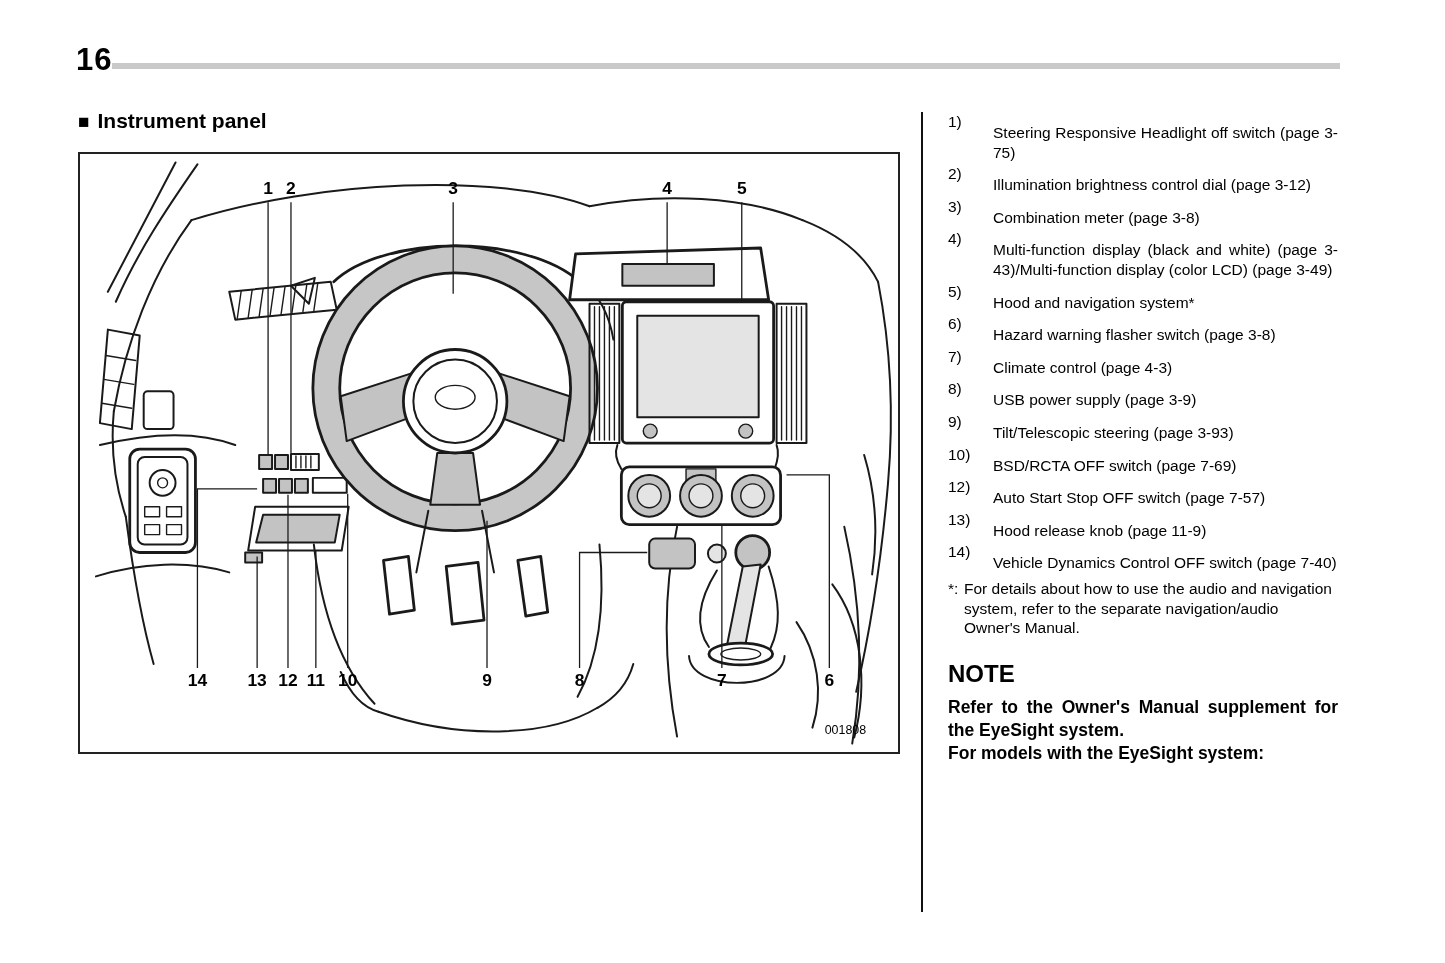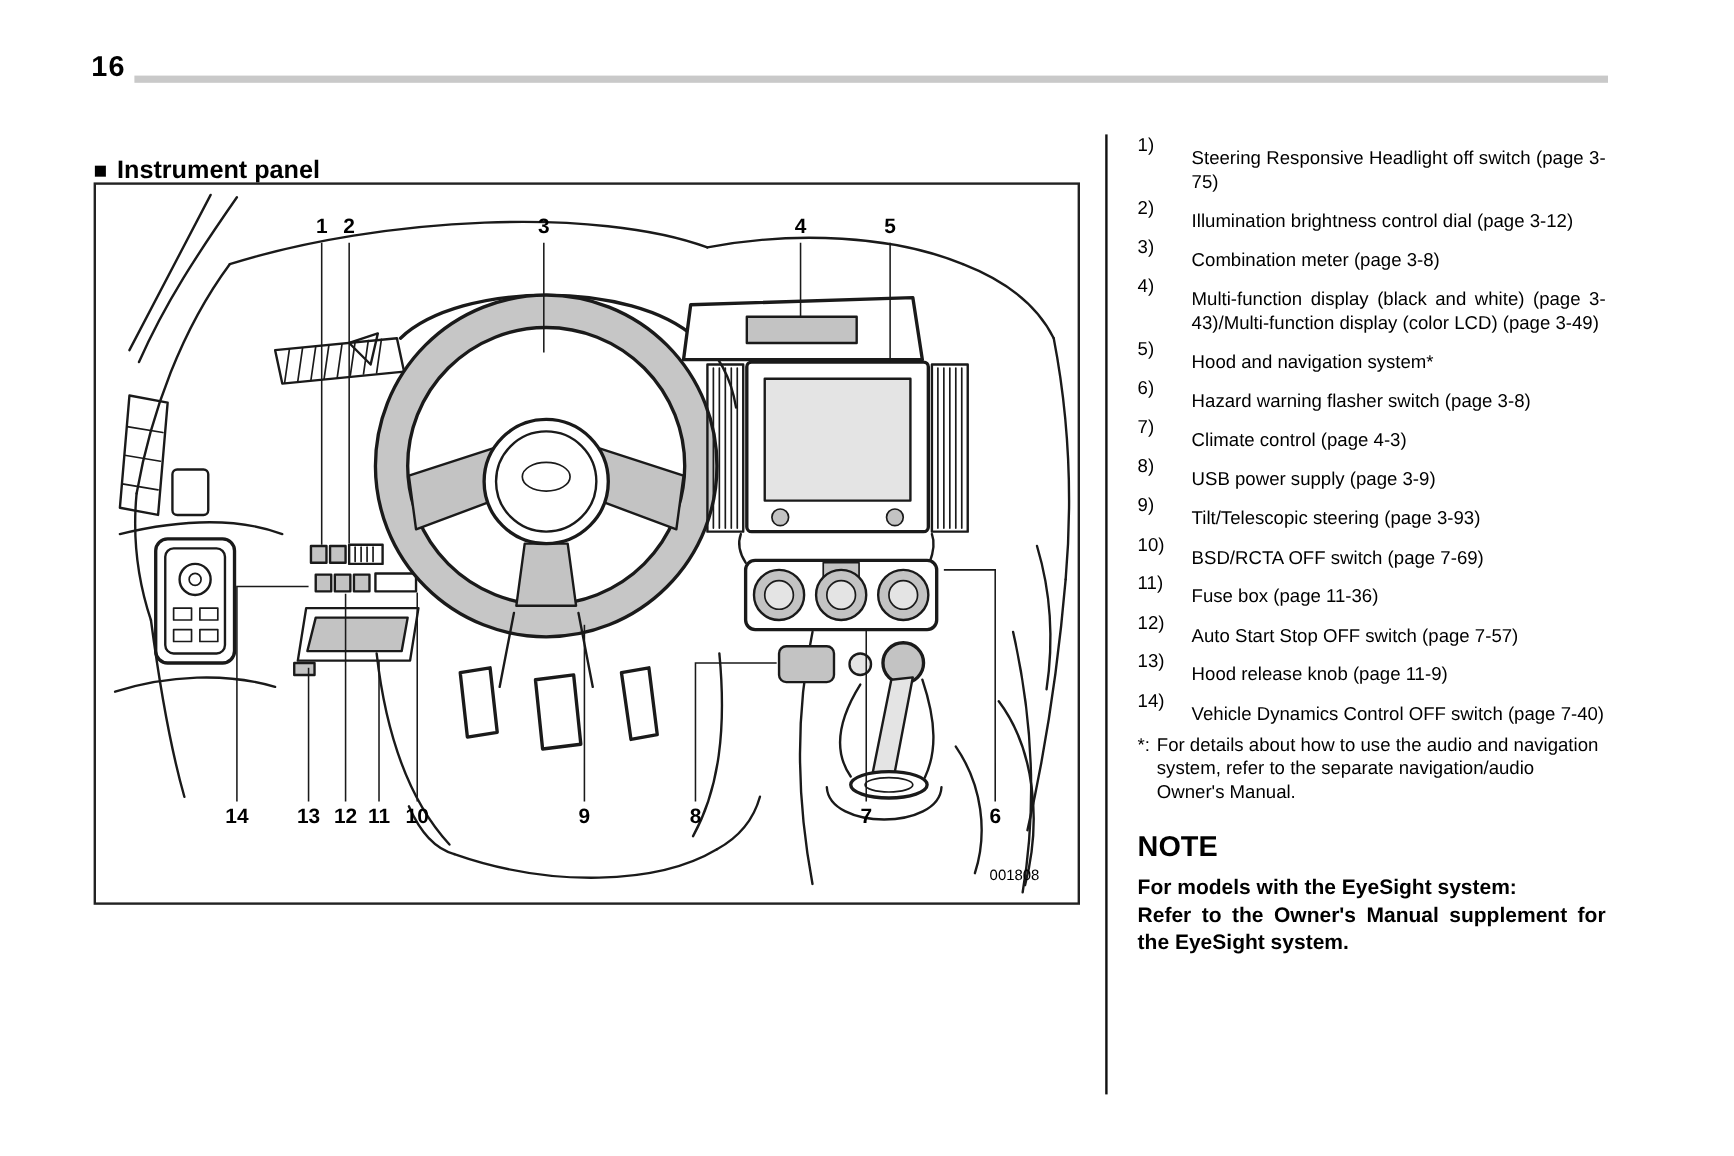--- a/index.html
+++ b/index.html
@@ -1,22 +1,22 @@
 <!DOCTYPE html>
 <html><head>
 <meta charset="utf-8">
 <style>
   html,body{margin:0;padding:0;}
   body{
     width:1445px;height:963px;position:relative;background:#ffffff;
     font-family:"Liberation Sans", sans-serif;color:#000;overflow:hidden;
   }
-  .page-number{position:absolute;left:76px;top:42px;font-size:24px;font-weight:bold;letter-spacing:1px;}
+  .page-number{position:absolute;left:76px;top:42px;font-size:31px;font-weight:bold;letter-spacing:1px;}
   .header-rule{position:absolute;left:112px;top:63px;width:1228px;height:6px;background:#c9c9c9;}
-  .heading{position:absolute;left:78px;top:130px;font-size:21px;font-weight:bold;}
+  .heading{position:absolute;left:78px;top:109px;font-size:21px;font-weight:bold;}
   .heading .bullet{font-size:19px;margin-right:8px;}
   .figure{position:absolute;left:78px;top:152px;width:822px;height:602px;border:2px solid #222;box-sizing:border-box;background:#fff;}
   .diagram{position:absolute;left:0;top:0;width:100%;height:100%;}
 
   .vdivider{position:absolute;left:921px;top:112px;width:2px;height:800px;background:#111;}
 
   .right-col{position:absolute;left:948px;top:112px;width:390px;}
   .legend-item{display:flex;margin-bottom:2px;font-size:15.5px;line-height:19.6px;}
   .legend-num{flex:0 0 45px;}
   .legend-text{flex:1;text-align:justify;margin-top:11px;}
@@ -278,39 +278,35 @@
   </div>
   <div class="legend-item">
     <span class="legend-num">9)</span>
     <span class="legend-text">Tilt/Telescopic steering (page 3-93)</span>
   </div>
   <div class="legend-item">
     <span class="legend-num">10)</span>
     <span class="legend-text">BSD/RCTA OFF switch (page 7-69)</span>
   </div>
   <div class="legend-item">
-    <span class="legend-num">11)</span>
-    <span class="legend-text">Fuse box (page 11-36)</span>
-  </div>
-  <div class="legend-item">
     <span class="legend-num">12)</span>
     <span class="legend-text">Auto Start Stop OFF switch (page 7-57)</span>
   </div>
   <div class="legend-item">
     <span class="legend-num">13)</span>
     <span class="legend-text">Hood release knob (page 11-9)</span>
   </div>
   <div class="legend-item">
     <span class="legend-num">14)</span>
     <span class="legend-text">Vehicle Dynamics Control OFF switch (page 7-40)</span>
   </div>
 
   <div class="footnote">
     <span class="footnote-marker">*:</span>
     <span class="footnote-text">For details about how to use the audio and navigation system, refer to the separate navigation/audio Owner's Manual.</span>
   </div>
 
   <div class="note-title">NOTE</div>
   <div class="note-body">
+    <p class="note-line">Refer to the Owner's Manual supplement for the EyeSight system.</p>
     <p class="note-line">For models with the EyeSight system:</p>
-    <p class="note-line">Refer to the Owner's Manual supplement for the EyeSight system.</p>
   </div>
 </div>
 
 </body></html>

